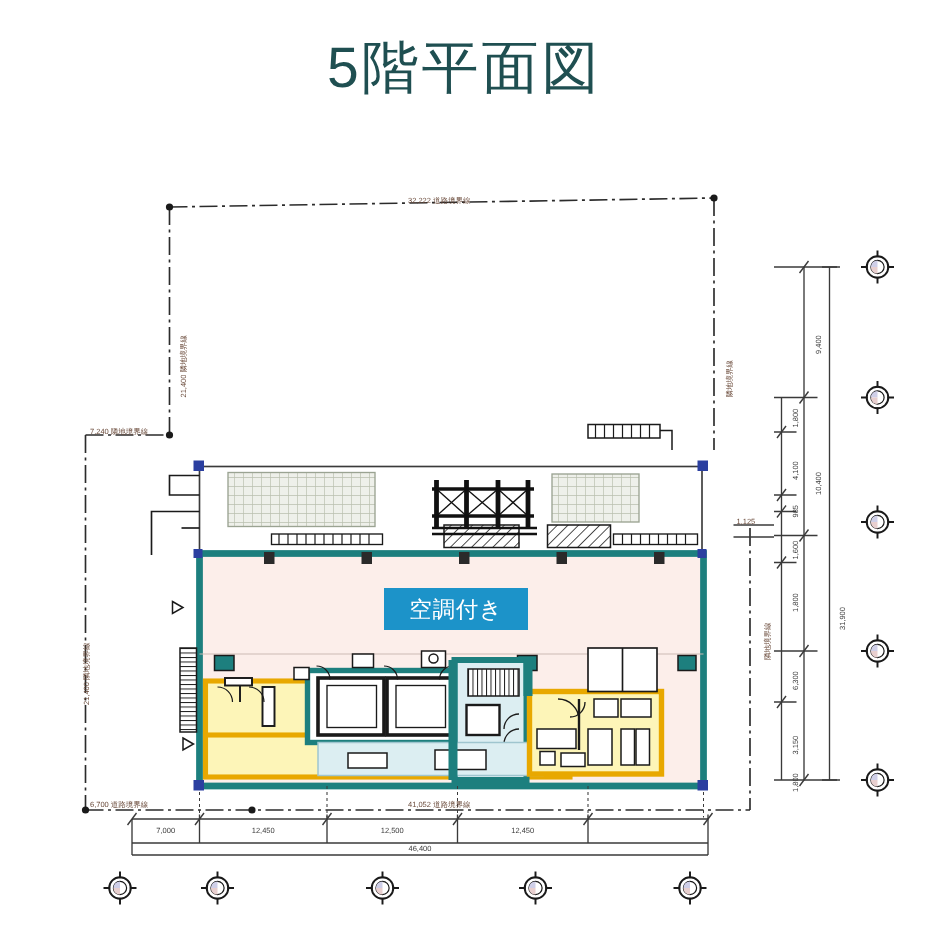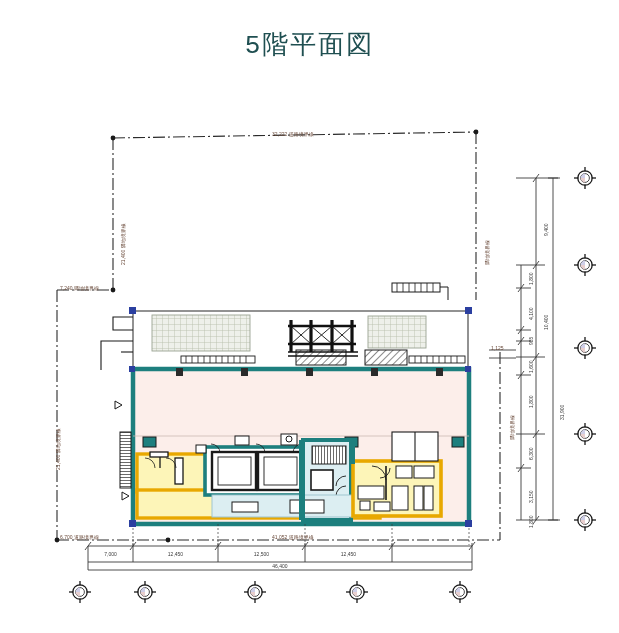--- a/index.html
+++ b/index.html
@@ -24,25 +24,25 @@
     background: #ffffff;
   }
 
   
   #plan-title {
     position: absolute;
     left: 0;
     top: 22px;
     width: 619px;
     text-align: center;
-    font-size: 26px;
+    font-size: 38px;
     line-height: 48px;
     letter-spacing: 2px;
     color: #1f4f51;
-    font-family: Liberation Mono, monospace;
+    font-family: Liberation Sans, sans-serif;
     font-weight: 400;
     white-space: nowrap;
   }
 
   
   #drawing-canvas {
     position: absolute;
     left: 0;
     top: 0;
     width: 619px;
@@ -455,20 +455,21 @@
     </g>
     <g transform="translate(585,434)">
       <use href="#datum"></use>
     </g>
     <g transform="translate(585,520)">
       <use href="#datum"></use>
     </g>
 
   </svg>
 
+  <div id="ac-badge">空調付き</div>
 
   <div class="dim-text center" style="left:88px; top:551px; width:45px;">7,000</div>
   <div class="dim-text center" style="left:133px; top:551px; width:85px;">12,450</div>
   <div class="dim-text center" style="left:218px; top:551px; width:87px;">12,500</div>
   <div class="dim-text center" style="left:305px; top:551px; width:87px;">12,450</div>
   <div class="dim-text center" style="left:88px; top:563px; width:384px;">46,400</div>
 
   <div class="dim-text v" style="left:543px; top:236px;">9,400</div>
   <div class="dim-text v" style="left:528px; top:285px;">1,800</div>
   <div class="dim-text v" style="left:528px; top:320px;">4,100</div>

